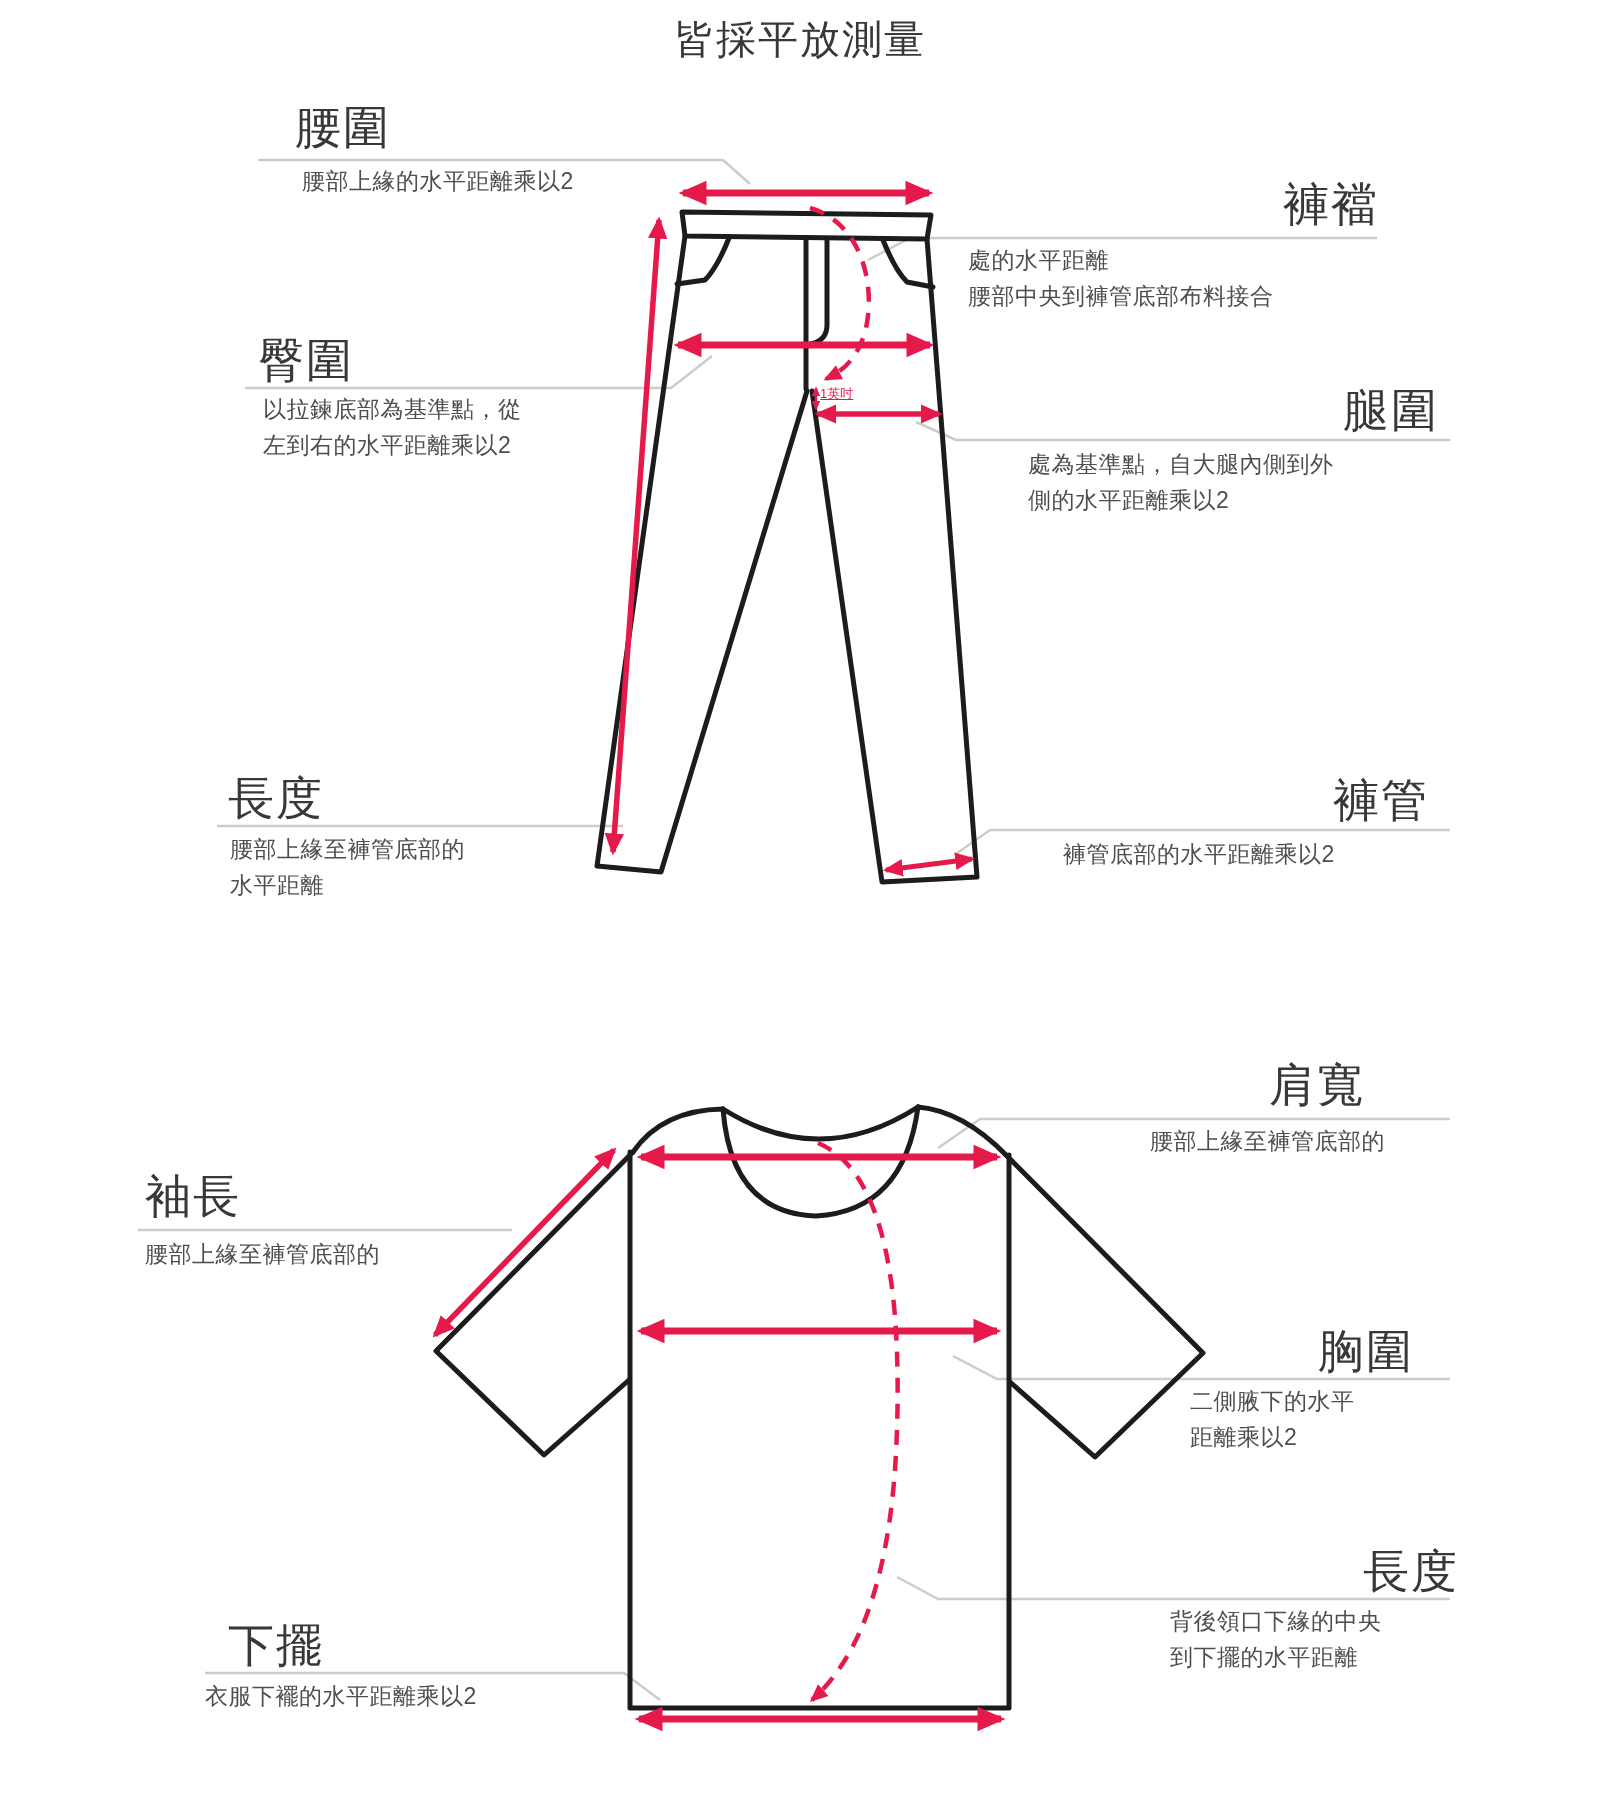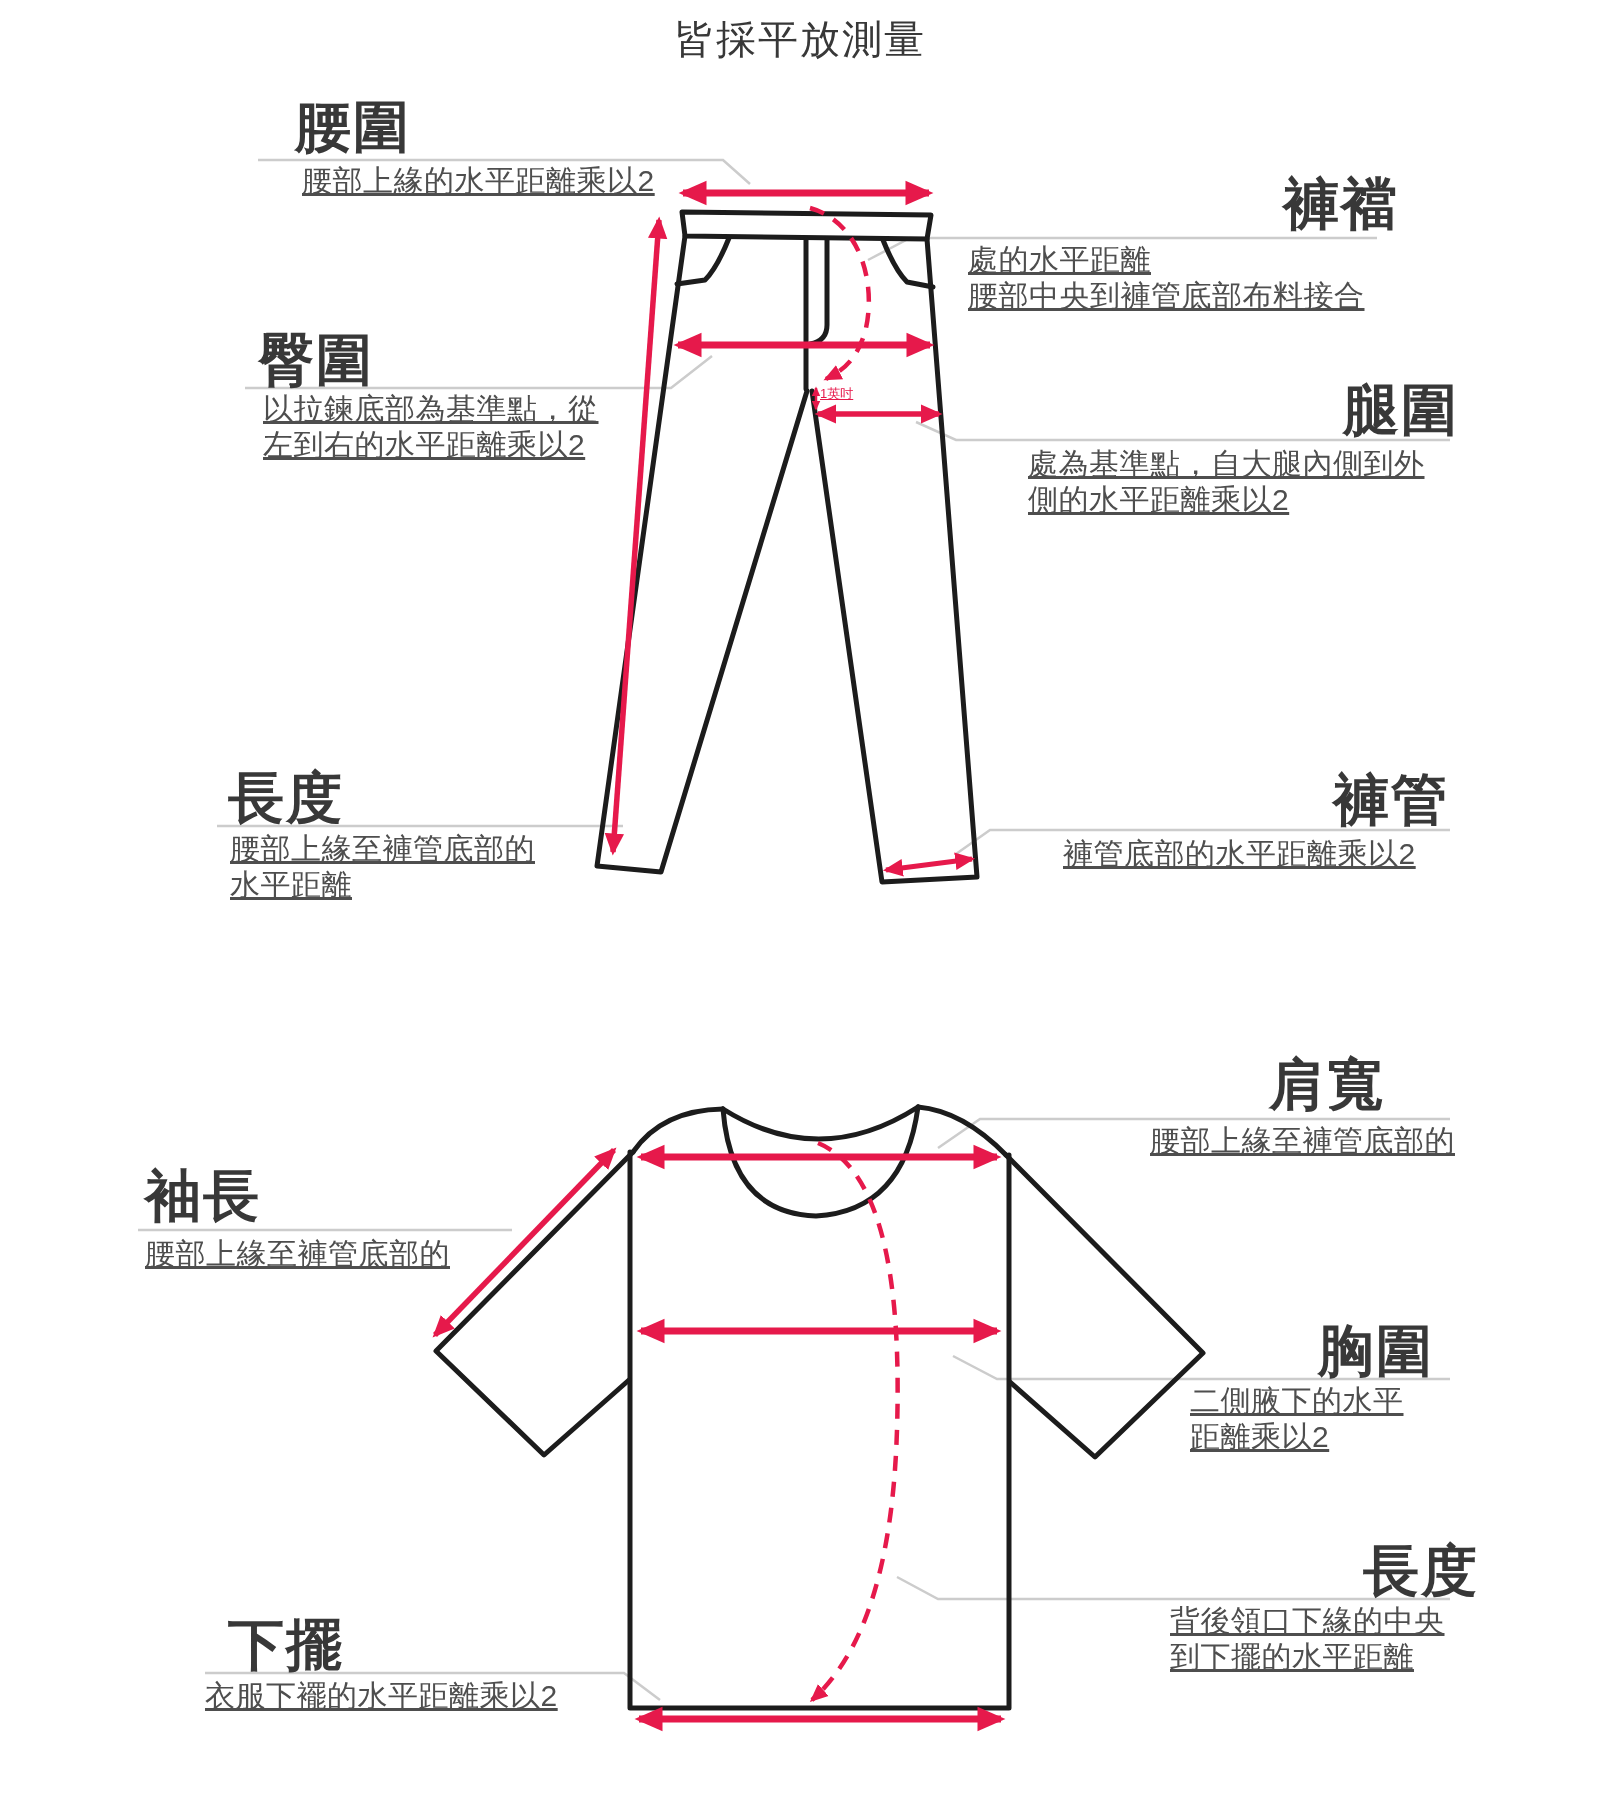--- a/index.html
+++ b/index.html
@@ -11,24 +11,24 @@
   .page{position:relative;width:1600px;height:1800px;background:#fff;overflow:hidden;}
   svg.canvas{position:absolute;left:0;top:0;}
   .g-ink{fill:none;stroke:var(--outline);stroke-width:5;stroke-linejoin:round;stroke-linecap:round;}
   .g-leader{fill:none;stroke:var(--leader);stroke-width:2.5;stroke-linejoin:miter;}
   .g-arrow{fill:none;stroke:var(--accent);stroke-linecap:butt;}
   .w7{stroke-width:7}.w55{stroke-width:5.5}.w5{stroke-width:5}.w45{stroke-width:4.5}.w25{stroke-width:2.5}
   .dash{stroke-dasharray:15 11;}
   .mk{fill:var(--accent);}
   .page-title{position:absolute;left:0;top:12px;width:100%;text-align:center;
     font-size:40px;letter-spacing:2px;color:var(--heading);}
-  .hdr{position:absolute;font-size:56px;font-weight:bold;letter-spacing:2px;
+  .hdr{position:absolute;font-size:46px;font-weight:normal;letter-spacing:2px;
     color:var(--heading);white-space:nowrap;line-height:46px;text-align:right;}
-  .desc{position:absolute;font-size:30px;letter-spacing:0.5px;color:var(--body-text);
-    white-space:nowrap;line-height:36px;text-decoration:underline;}
+  .desc{position:absolute;font-size:23px;letter-spacing:0.5px;color:var(--body-text);
+    white-space:nowrap;line-height:36px;}
   .inch{position:absolute;left:820px;top:385px;font-size:13px;color:var(--accent);white-space:nowrap;text-decoration:underline;}
 </style>
 </head>
 <body>
 
 <div class="page">
 
   <svg class="canvas" width="1600" height="1800" viewBox="0 0 1600 1800">
     <defs>
       <marker id="ah" viewBox="0 0 10 10" refX="8" refY="5" markerWidth="4.2" markerHeight="4.2" orient="auto-start-reverse">

